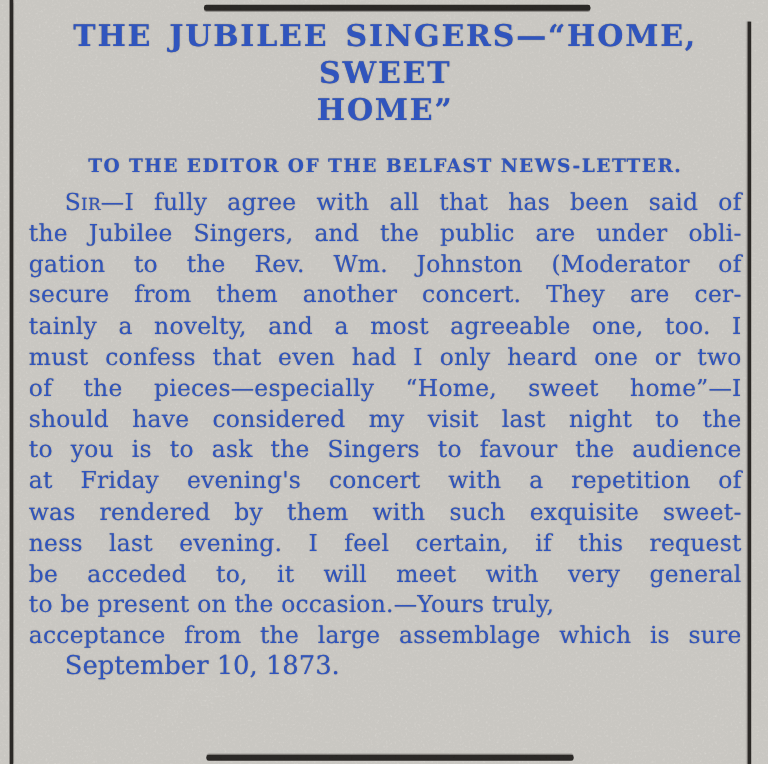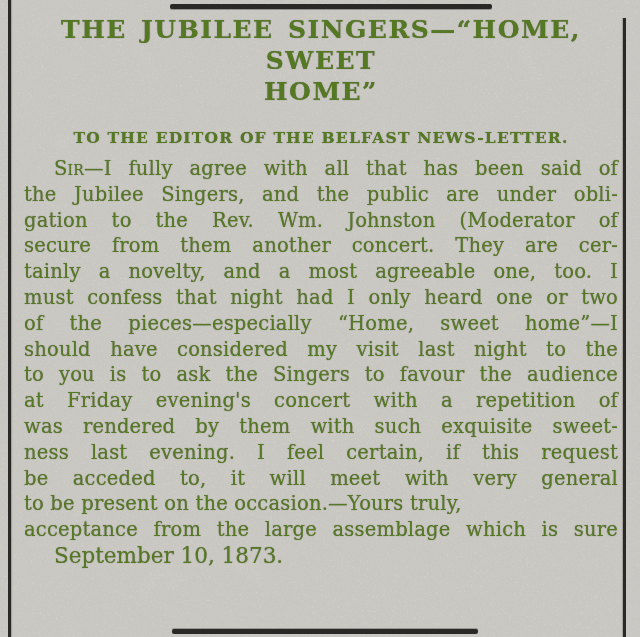--- a/index.html
+++ b/index.html
@@ -7,21 +7,21 @@
     padding: 0;
     background: #b8b6b0;
   }
   .sheet {
     position: relative;
     width: 640px;
     height: 637px;
     background: #e5e3de;
     overflow: hidden;
     font-family: "DejaVu Serif", "Liberation Serif", serif;
-    color: #4d7c0f;
+    color: #1d4ed8;
   }
   .grain {
     position: absolute;
     left: 0; top: 0;
     width: 640px; height: 637px;
     pointer-events: none;
     z-index: 5;
   }
   .rule {
     position: absolute;
@@ -105,21 +105,21 @@
 
     <div class="body-text">
       <div class="line opening">
         <span class="sc">Sir</span><span>—I fully agree with all that has been said of</span>
       </div>
 
     <div class="line">the Jubilee Singers, and the public are under obli-</div>
         <div class="line">gation to the Rev. Wm. Johnston (Moderator of</div>
         <div class="line">secure from them another concert. They are cer-</div>
         <div class="line">tainly a novelty, and a most agreeable one, too. I</div>
-        <div class="line">must confess that night had I only heard one or two</div>
+        <div class="line">must confess that even had I only heard one or two</div>
         <div class="line">of the pieces—especially “Home, sweet home”—I</div>
         <div class="line">should have considered my visit last night to the</div>
         <div class="line">to you is to ask the Singers to favour the audience</div>
         <div class="line">at Friday evening's concert with a repetition of</div>
         <div class="line">was rendered by them with such exquisite sweet-</div>
         <div class="line">ness last evening. I feel certain, if this request</div>
         <div class="line">be acceded to, it will meet with very general</div>
         <div class="line line-end">to be present on the occasion.—Yours truly,</div>
         <div class="line">acceptance from the large assemblage which is sure</div>
       </div>

